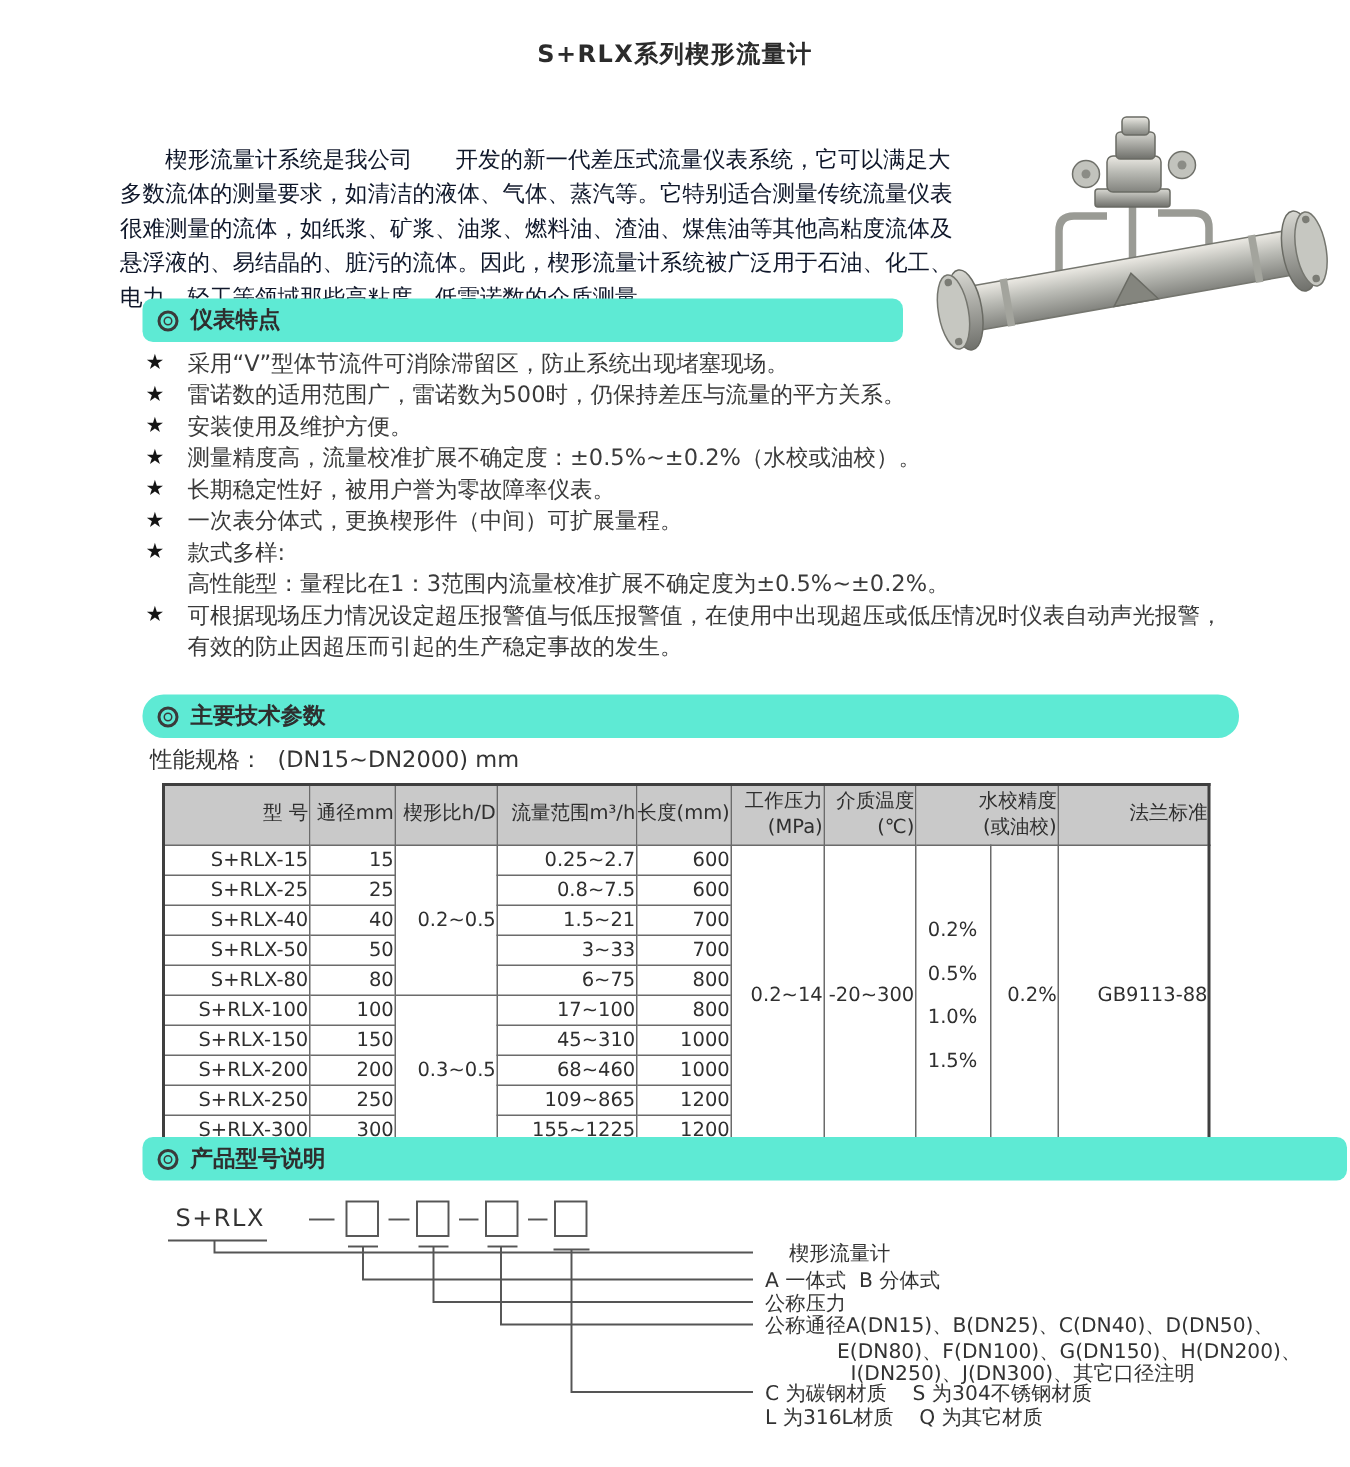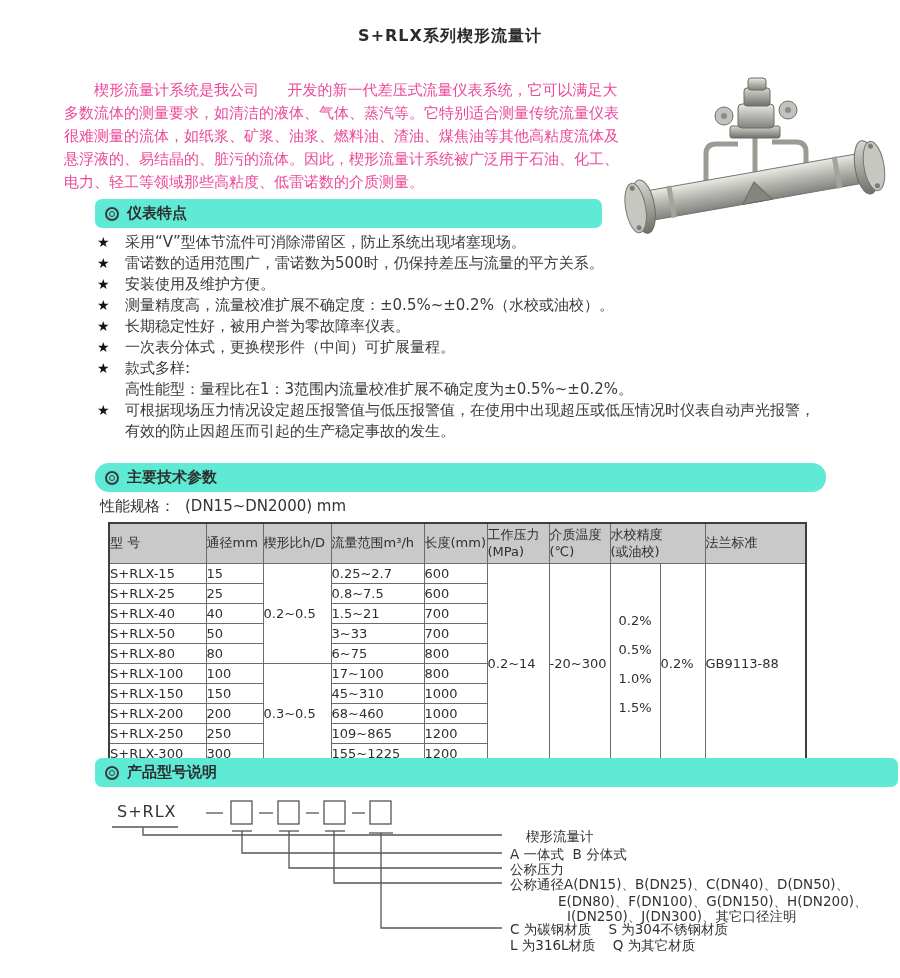--- a/index.html
+++ b/index.html
@@ -1,39 +1,39 @@
 <!DOCTYPE html>
 <html><head>
 <meta charset="utf-8">
 <style>
   html,body{margin:0;padding:0;background:#ffffff;}
   .page{position:relative;width:900px;height:978px;background:#ffffff;overflow:hidden;
         font-family:"DejaVu Sans",sans-serif;color:#3a3a3a;}
   .title{position:absolute;top:26px;left:0;width:900px;margin:0;text-align:center;
          font-size:16px;font-weight:bold;color:#2b2b2b;letter-spacing:1px;}
-  .intro{position:absolute;top:79px;left:64px;width:560px;margin:0;font-size:15px;
-         line-height:23px;color:#ec4899;text-indent:2em;white-space:pre-wrap;}
+  .intro{position:absolute;top:79px;left:64px;width:560px;margin:16px;font-size:15px;
+         line-height:23px;color:#0f172a;text-indent:2em;white-space:pre-wrap;}
   .photo{position:absolute;left:618px;top:70px;width:274px;height:170px;}
   .secbar{position:absolute;left:95px;height:29px;background:#5eead4;border-radius:7px;
           display:flex;align-items:center;gap:8px;padding:0 0 0 10px;box-sizing:border-box;
           font-size:15px;font-weight:600;color:#2e2e2e;}
   .bar1{top:199px;width:507px;}
   .bar2{top:463px;width:731px;border-radius:14px;}
   .bar3{top:758px;width:803px;}
   .secicon{width:14px;height:14px;border:2px solid #3a3a3a;border-radius:50%;box-sizing:border-box;
            display:inline-flex;align-items:center;justify-content:center;flex:0 0 14px;}
   .secicon .inner{width:6px;height:6px;border:1.5px solid #3a3a3a;border-radius:50%;box-sizing:border-box;}
   .features{position:absolute;left:97px;top:232px;width:800px;font-size:15px;color:#3a3a3a;}
   .f-line{display:flex;line-height:21px;}
   .f-line .star{flex:0 0 28px;width:28px;font-size:14px;color:#141414;}
   .f-line.sub{padding-left:28px;}
   .spec{position:absolute;left:100px;top:497px;font-size:15px;font-weight:500;color:#333;}
   .spec .val{margin-left:10px;}
   .ptable{position:absolute;left:108px;top:522px;width:697px;border-collapse:collapse;
-          table-layout:fixed;text-align:left;font-size:13px;color:#2f2f2f;
+          table-layout:fixed;text-align:right;font-size:13px;color:#2f2f2f;
           border:2px solid #3f3f3f;}
   .ptable th,.ptable td{border:1px solid #6b6b6b;padding:0;overflow:hidden;}
   .ptable thead th{background:#c9c9c9;height:39px;font-weight:normal;font-size:13px;line-height:1.25;}
   .ptable tbody td{height:19px;}
   .acc-stack{display:flex;flex-direction:column;gap:14px;align-items:center;justify-content:center;}
   .dlines{position:absolute;left:0;top:0;width:900px;height:978px;pointer-events:none;}
   .mcode{position:absolute;left:117px;top:802px;font-size:16px;color:#333;letter-spacing:1px;}
   .dlabel{position:absolute;font-size:13.5px;color:#333;white-space:pre;line-height:16px;}
   .dl0{left:526px;top:828px;} .dl1{left:510px;top:846px;} .dl2{left:510px;top:861px;}
   .dl3{left:510px;top:876px;} .dl4{left:558px;top:893px;} .dl5{left:567px;top:908px;}

